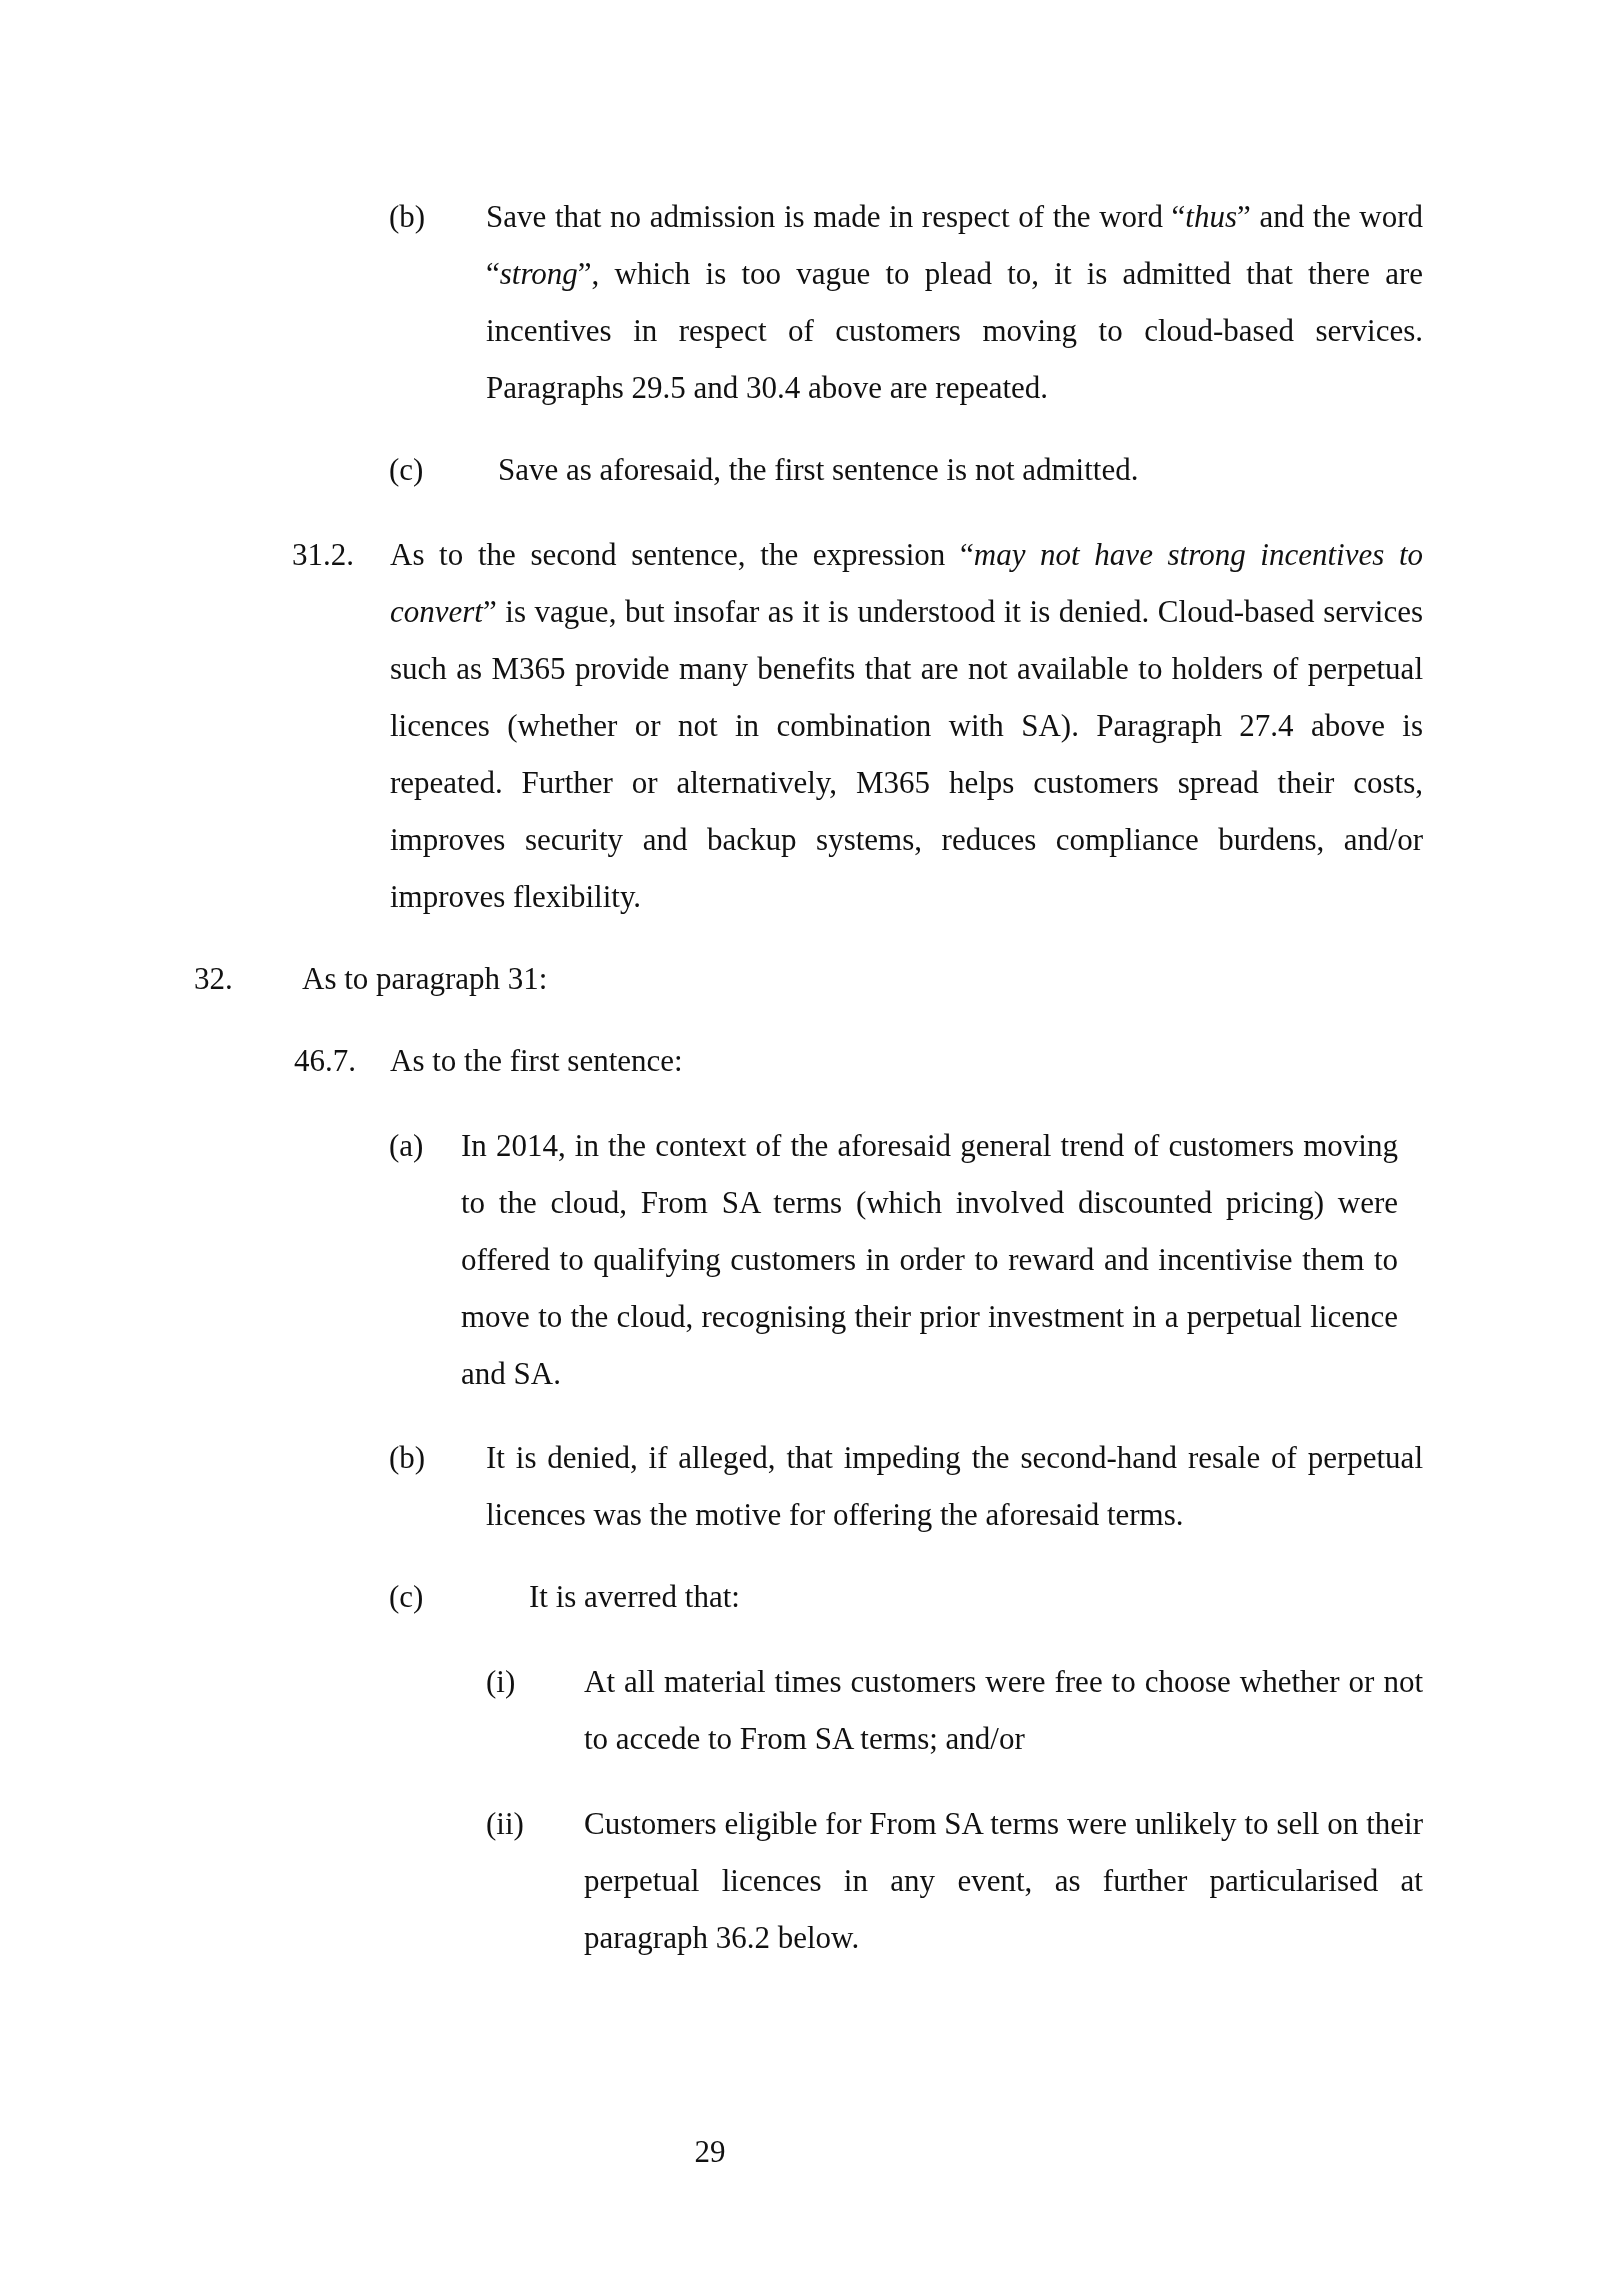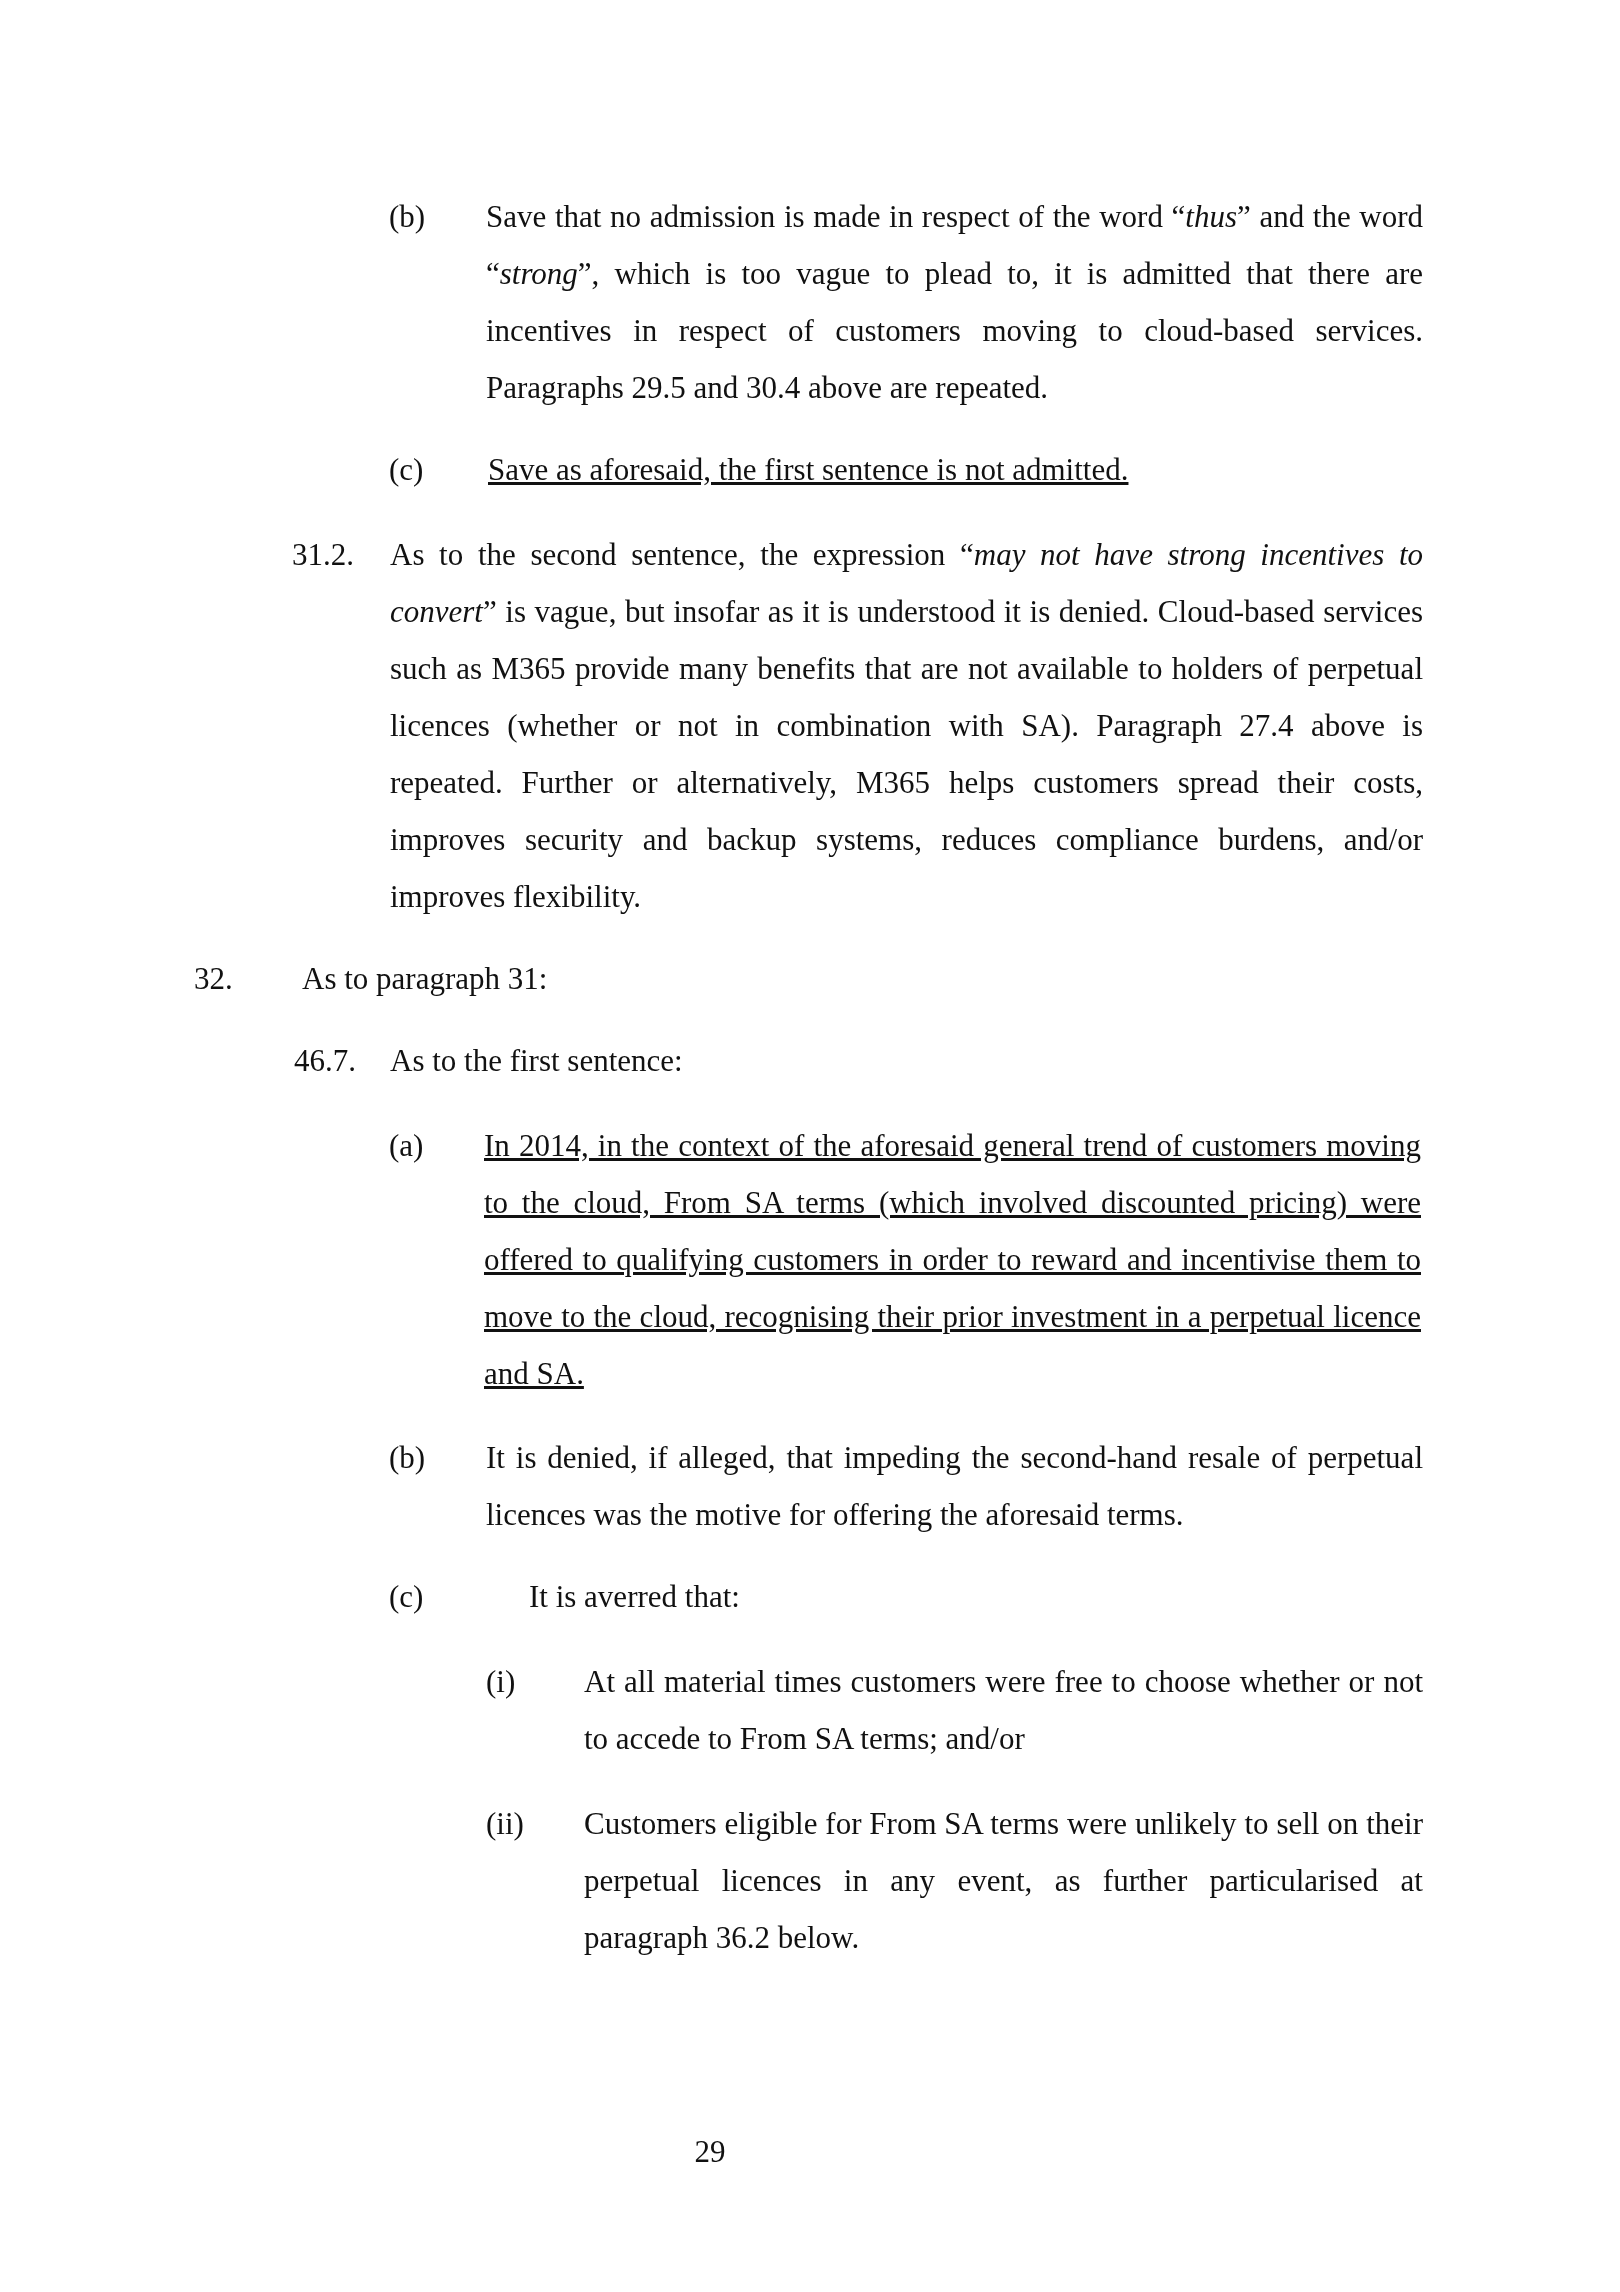--- a/index.html
+++ b/index.html
@@ -21,41 +21,41 @@
 
 <div class="page">
 
   <div class="blk" style="left:0; top:188px;">
     <span class="num" style="left:389px;">(b)</span>
     <div class="txt" style="left:486px; width:937px;"><span>Save that no admission is made in respect of the word “</span><i>thus</i><span>” and the word “</span><i>strong</i><span>”, which is too vague to plead to, it is admitted that there are incentives in respect of customers moving to cloud-based services. Paragraphs 29.5 and 30.4 above are repeated.</span></div>
   </div>
 
   <div class="blk" style="left:0; top:441px;">
     <span class="num" style="left:389px;">(c)</span>
-    <div class="txt" style="left:488px; width:937px;text-decoration:underline;"><span>Save as aforesaid, the first sentence is not admitted.</span></div>
+    <div class="txt" style="left:498px; width:937px;"><span>Save as aforesaid, the first sentence is not admitted.</span></div>
   </div>
 
   <div class="blk" style="left:0; top:526px;">
     <span class="num" style="left:292px;">31.2.</span>
     <div class="txt" style="left:390px; width:1033px;"><span>As to the second sentence, the expression “</span><i>may not have strong incentives to convert</i><span>” is vague, but insofar as it is understood it is denied. Cloud-based services such as M365 provide many benefits that are not available to holders of perpetual licences (whether or not in combination with SA). Paragraph 27.4 above is repeated. Further or alternatively, M365 helps customers spread their costs, improves security and backup systems, reduces compliance burdens, and/or improves flexibility.</span></div>
   </div>
 
   <div class="blk" style="left:0; top:950px;">
     <span class="num" style="left:194px;">32.</span>
     <div class="txt" style="left:294px; width:1129px;margin-left:8px;"><span>As to paragraph 31:</span></div>
   </div>
 
   <div class="blk" style="left:0; top:1032px;">
     <span class="num" style="left:294px;">46.7.</span>
     <div class="txt" style="left:390px; width:1033px;"><span>As to the first sentence:</span></div>
   </div>
 
   <div class="blk" style="left:0; top:1117px;">
     <span class="num" style="left:389px;">(a)</span>
-    <div class="txt" style="left:484px; width:937px;text-decoration:underline;"><span>In 2014, in the context of the aforesaid general trend of customers moving to the cloud, From SA terms (which involved discounted pricing) were offered to qualifying customers in order to reward and incentivise them to move to the cloud, recognising their prior investment in a perpetual licence and SA.</span></div>
+    <div class="txt" style="left:461px; width:937px;"><span>In 2014, in the context of the aforesaid general trend of customers moving to the cloud, From SA terms (which involved discounted pricing) were offered to qualifying customers in order to reward and incentivise them to move to the cloud, recognising their prior investment in a perpetual licence and SA.</span></div>
   </div>
 
   <div class="blk" style="left:0; top:1429px;">
     <span class="num" style="left:389px;">(b)</span>
     <div class="txt" style="left:486px; width:937px;"><span>It is denied, if alleged, that impeding the second-hand resale of perpetual licences was the motive for offering the aforesaid terms.</span></div>
   </div>
 
   <div class="blk" style="left:0; top:1568px;">
     <span class="num" style="left:389px;">(c)</span>
     <div class="txt" style="left:494px; width:937px;margin-left:35px;"><span>It is averred that:</span></div>

